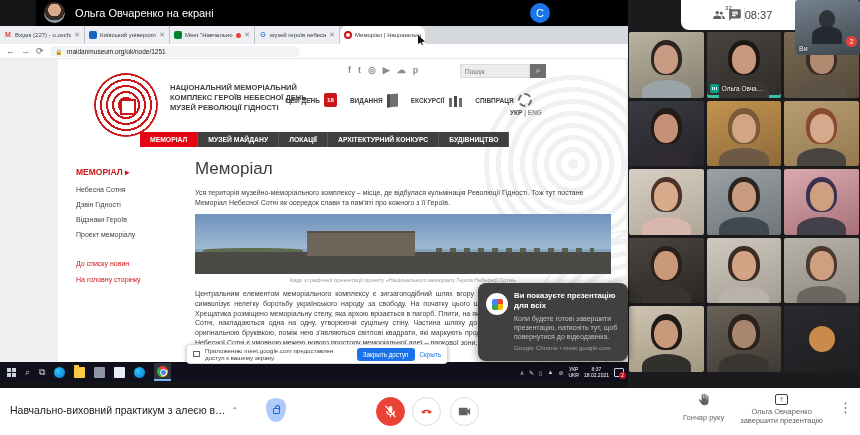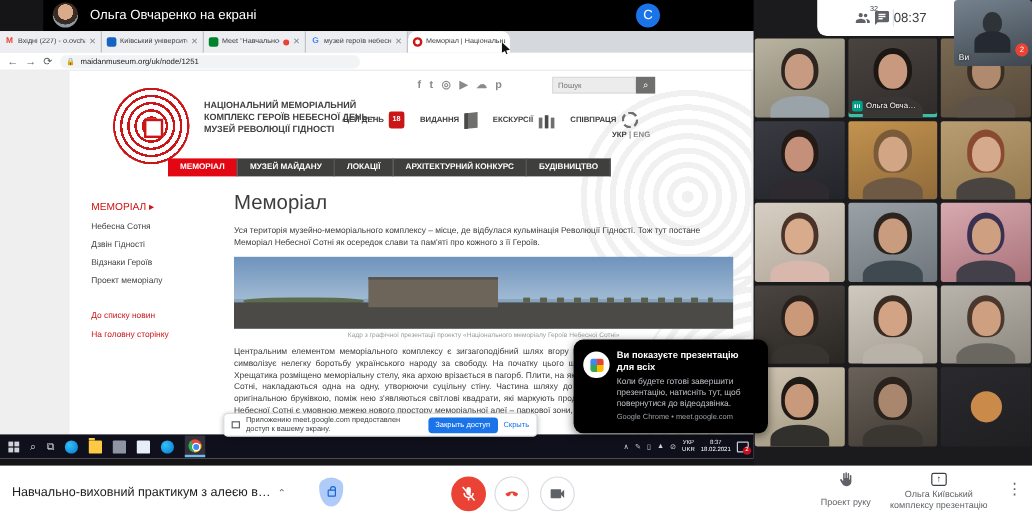--- a/index.html
+++ b/index.html
@@ -93,21 +93,21 @@
                  linear-gradient(#4a4a49 0 0) 6px 2px/3px 11px no-repeat,
                  linear-gradient(#6f6f6e 0 0) 11px 4px/3px 9px no-repeat; }
   .ic-swirl { width:14px; height:14px; border:2.5px dashed #6f6f6e; border-radius:50%; }
   .lang-row { position:absolute; left:452px; top:50px; font-size:6.5px; color:#8a8a8a; font-weight:bold; }
   .lang-row .ukr { color:#3f3f3e; }
   .site-nav { position:absolute; left:82px; top:73px; width:440px; height:15px; display:flex; }
   .nav-item { background:#3f3f3e; color:#fff; font-size:6.8px; font-weight:bold; display:flex;
       align-items:center; justify-content:center; padding:0 10px; border-right:1px solid #5a5a59; }
   .nav-item.active { background:#e30613; }
   .side-menu { position:absolute; left:18px; top:108px; width:105px; }
-  .side-active { color:#cc1517; font-weight:normal; font-size:8.5px; margin-bottom:9px; }
+  .side-active { color:#cc1517; font-weight:bold; font-size:8.5px; margin-bottom:9px; }
   .side-item { color:#3f3f3e; font-size:7px; margin-bottom:8px; }
   .side-links { margin-top:22px; }
   .side-link { color:#cc1517; font-size:7px; margin-bottom:9px; }
   .article { position:absolute; left:137px; top:100px; width:416px; }
   .article h1 { font-size:17px; font-weight:normal; color:#3c3c3b; }
   .article .intro { margin-top:9px; font-size:7px; color:#3c3c3b; line-height:10px; }
   .render-img { margin-top:6px; width:416px; height:60px; position:relative; overflow:hidden;
       background:linear-gradient(#6f93bd, #9fb9d2 58%, #87a4bf 58%); }
   .render-ground { position:absolute; left:0; bottom:0; width:100%; height:36%; background:#4b4a47; }
   .render-bldg { position:absolute; left:27%; bottom:30%; width:26%; height:42%; background:#6e655a;
@@ -123,21 +123,21 @@
   .share-bar { position:absolute; left:186px; top:318px; width:262px; height:20px; background:#fff;
       border:1px solid #dadce0; border-radius:4px; box-shadow:0 1px 4px rgba(0,0,0,.25);
       display:flex; align-items:center; gap:5px; padding:0 6px; z-index:8; }
   .share-ic { width:7px; height:6px; border:1px solid #5f6368; }
   .share-text { font-size:6.2px; color:#3c4043; flex:1; }
   .share-stop { background:#1a73e8; color:#fff; font-size:6.3px; border:none; border-radius:3px;
       padding:3px 6px; }
   .share-hide { color:#1a73e8; font-size:6.3px; }
 
   
-  .popup { position:absolute; left:478px; top:283px; width:162px; height:78px; background:#000000;
+  .popup { position:absolute; left:478px; top:283px; width:150px; height:78px; background:#404040;
       border-radius:8px; box-shadow:0 2px 8px rgba(0,0,0,.5); z-index:9; padding:8px 8px 6px 36px; }
   .popup-ic { position:absolute; left:8px; top:10px; width:22px; height:22px; border-radius:50%;
       background:#fff; display:flex; align-items:center; justify-content:center; }
   .popup-ic i { width:11px; height:11px; border-radius:2px;
       background:conic-gradient(#ea4335 0 25%, #fbbc04 0 50%, #34a853 0 75%, #4285f4 0); }
   .popup-title { color:#fff; font-size:7.8px; font-weight:bold; line-height:10px; }
   .popup-body { color:#bdc1c6; font-size:7px; line-height:9px; margin-top:3px; }
   .popup-src { color:#9aa0a6; font-size:6.2px; margin-top:3px; }
 
   
@@ -535,26 +535,26 @@
       <svg viewBox="0 0 24 24">
         <path fill="#5f6368" d="M17 10.5V7a1 1 0 0 0-1-1H4a1 1 0 0 0-1 1v10a1 1 0 0 0 1 1h12a1 1 0 0 0 1-1v-3.5l4 4v-11l-4 4z"></path>
       </svg>
     </div>
 
     <div class="rb-group">
       <div class="rb-item">
         <svg viewBox="0 0 24 24">
           <path fill="#5f6368" d="M9 11V4.5a1 1 0 0 1 2 0V10h1V3.5a1 1 0 0 1 2 0V10h1V4.5a1 1 0 0 1 2 0V12h1V7a1 1 0 0 1 2 0v8a6 6 0 0 1-6 6h-1c-3 0-4.4-1.6-5.9-4.1L5 13.2a1.2 1.2 0 0 1 2-1.3L8.6 14H9z"></path>
         </svg>
-        <div class="rb-label">Проект руку</div>
+        <div class="rb-label">Гончар руку</div>
       </div>
       <div class="rb-item">
         <div class="present-box">↑</div>
         <div class="rb-label">
-          <div>Ольга Київський</div>
-          <div>комплексу презентацію</div>
+          <div>Ольга Овчаренко</div>
+          <div>завершити презентацію</div>
         </div>
       </div>
       <div class="more-dots">⋮</div>
     </div>
   </div>
 
 </div>
 
 </body></html>

